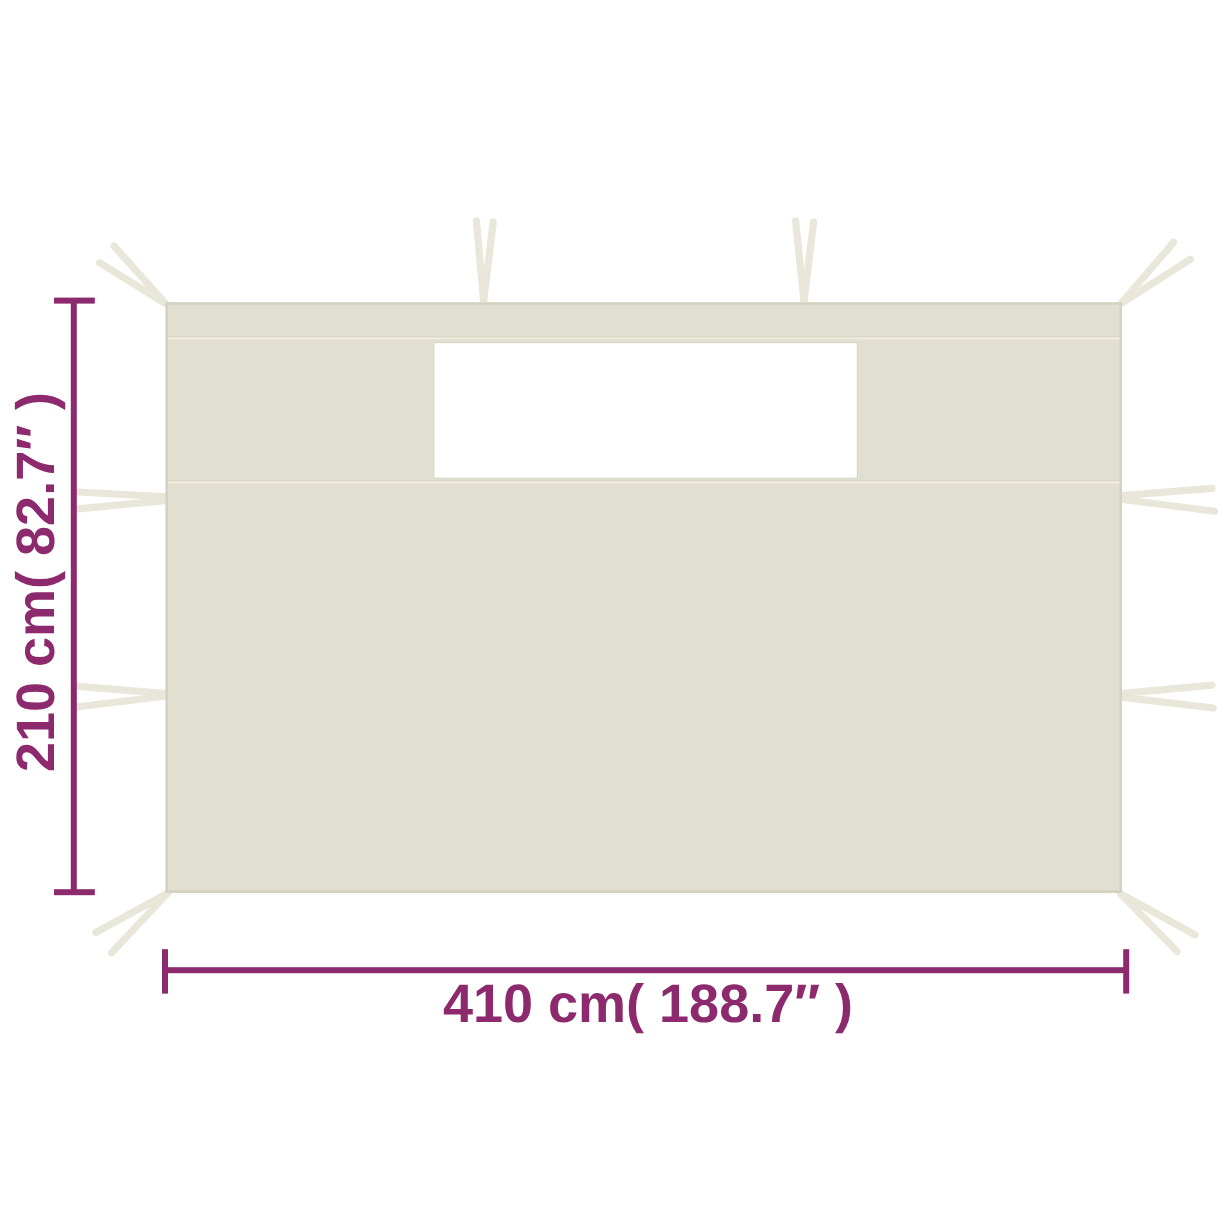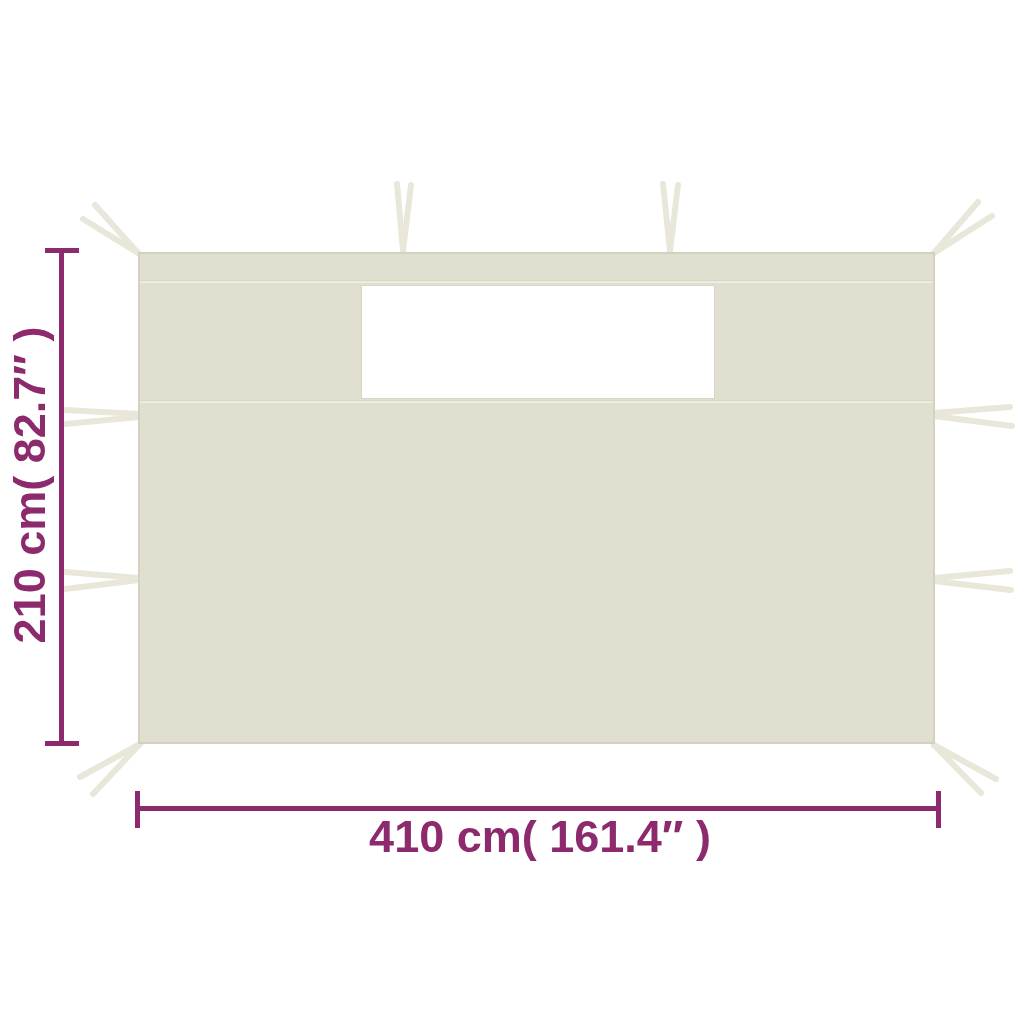--- a/index.html
+++ b/index.html
@@ -128,16 +128,16 @@
     <div class="dim-part vdim-line"></div>
     <div class="dim-part vdim-cap-t"></div>
     <div class="dim-part vdim-cap-b"></div>
     <div class="dim-label vdim-label">210 cm( 82.7″ )</div>
   </div>
 
   <div>
     <div class="dim-part hdim-line"></div>
     <div class="dim-part hdim-cap-l"></div>
     <div class="dim-part hdim-cap-r"></div>
-    <div class="dim-label hdim-label">410 cm( 161.4″ )</div>
+    <div class="dim-label hdim-label">410 cm( 188.7″ )</div>
   </div>
 
 </div>
 
 </body></html>

